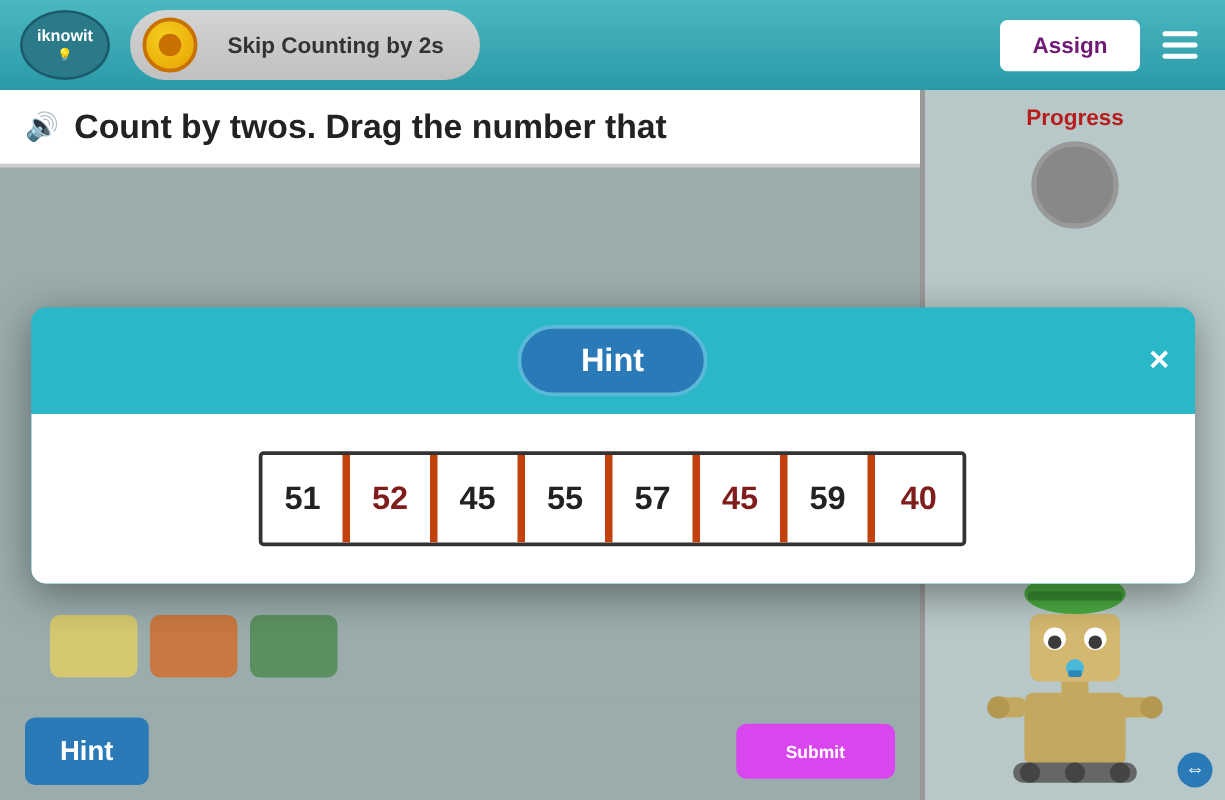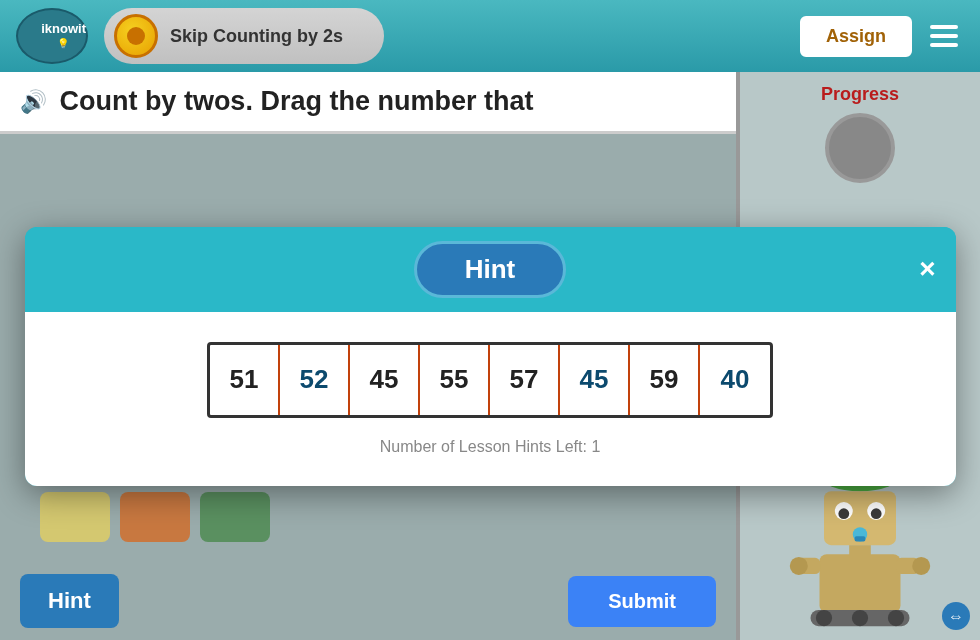--- a/index.html
+++ b/index.html
@@ -23,21 +23,21 @@
       z-index: 10;
     }
 
     .logo-box {
       background: #2a7a8a;
       border-radius: 50%;
       width: 72px;
       height: 56px;
       display: flex;
       align-items: center;
-      justify-content: flex-end;
+      justify-content: center;
       border: 2px solid #1a5a6a;
     }
 
     .logo-text {
       color: white;
       font-size: 13px;
       font-weight: bold;
       line-height: 1.1;
       text-align: center;
     }
@@ -46,21 +46,21 @@
       font-size: 10px;
     }
 
     .lesson-pill {
       background: linear-gradient(180deg, #d4d4d4 0%, #c0c0c0 100%);
       border-radius: 36px;
       display: flex;
       align-items: center;
       padding: 6px 24px 6px 10px;
       margin-left: 16px;
-      gap: 12px;
+      gap: 24px;
       min-width: 280px;
     }
 
     .coin-icon {
       width: 44px;
       height: 44px;
       background: radial-gradient(circle at 40% 35%, #f5d020, #e8a000);
       border-radius: 50%;
       display: flex;
       align-items: center;
@@ -89,21 +89,21 @@
       gap: 12px;
     }
 
     .assign-btn {
       background: white;
       border: 2px solid white;
       border-radius: 6px;
       padding: 8px 24px;
       font-size: 18px;
       font-weight: bold;
-      color: #a16207;
+      color: #701a75;
       cursor: pointer;
     }
 
     .menu-btn {
       background: transparent;
       border: none;
       cursor: pointer;
       display: flex;
       flex-direction: column;
       gap: 5px;
@@ -210,26 +210,26 @@
       color: white;
       border: none;
       border-radius: 8px;
       padding: 14px 28px;
       font-size: 22px;
       font-weight: bold;
       cursor: pointer;
     }
 
     .submit-btn {
-      background: #3b82f6;
+      background: #d946ef;
       color: white;
       border: none;
       border-radius: 8px;
       padding: 14px 40px;
-      font-size: 20px;
+      font-size: 14px;
       font-weight: bold;
       cursor: pointer;
       margin-left: auto;
       text-align: right;
     }
 
     .right-panel {
       width: 240px;
       background: #b8c8c8;
       display: flex;
@@ -355,30 +355,30 @@
     }
 
     .num-cell {
       width: 70px;
       height: 70px;
       display: flex;
       align-items: center;
       justify-content: center;
       font-size: 26px;
       font-weight: bold;
-      border-right: 2px solid #c2410c;
+      border-right: 6px solid #c2410c;
       color: #222;
     }
 
     .num-cell:last-child {
       border-right: none;
     }
 
     .num-cell.highlight {
-      color: #0c4a6e;
+      color: #7f1d1d;
     }
 
     .hints-left {
       margin-top: 20px;
       font-size: 16px;
       color: #888;
     }
   </style>
 </head>
 <body>
@@ -487,18 +487,17 @@
 
         <div class="num-cell">51</div>
             <div class="num-cell highlight">52</div>
             <div class="num-cell">45</div>
             <div class="num-cell">55</div>
             <div class="num-cell">57</div>
             <div class="num-cell highlight">45</div>
             <div class="num-cell">59</div>
             <div class="num-cell highlight">40</div>
           </div>
-        <div class="hints-left">Number of Lesson Hints Left: 1</div>
       </div>
     </div>
   </div>
 
 </div>
 
 </body></html>

